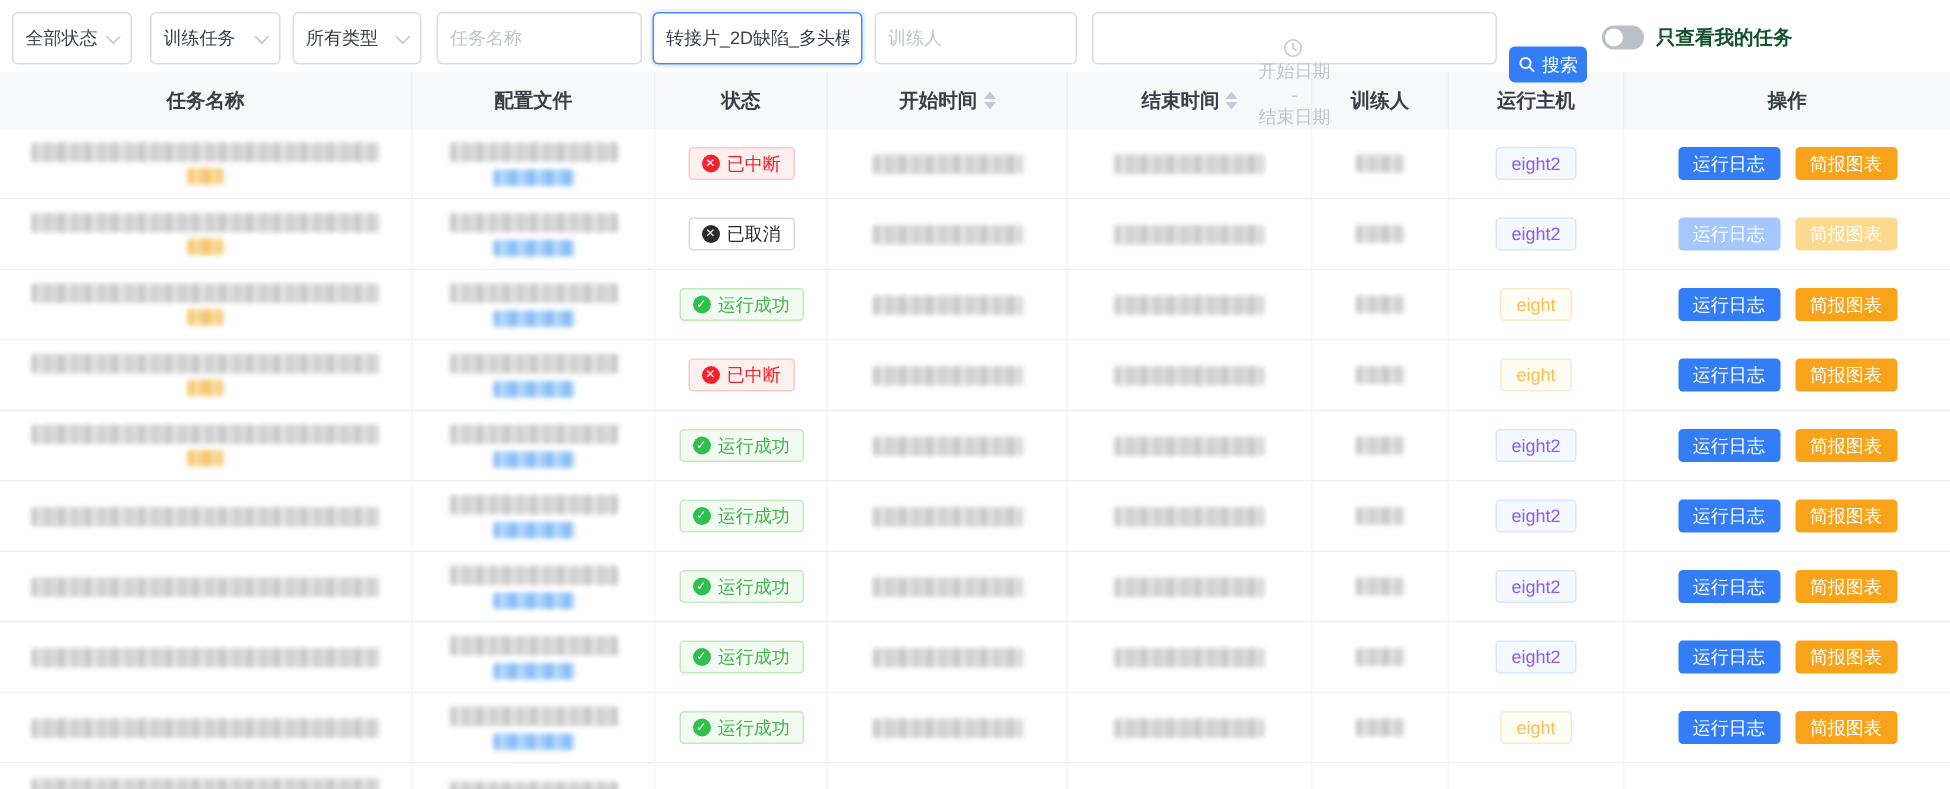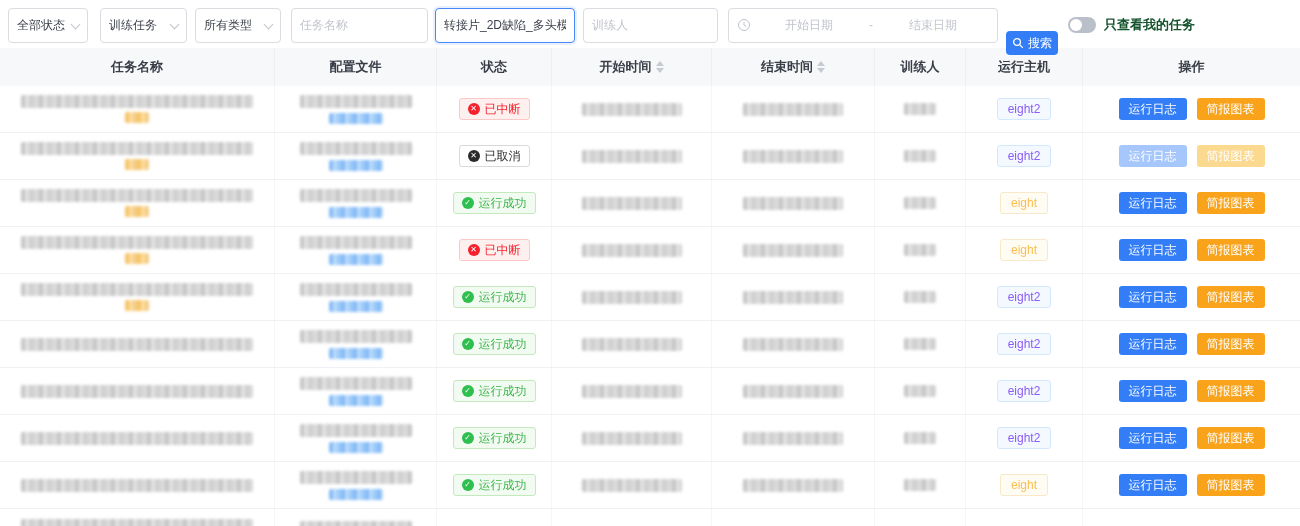--- a/index.html
+++ b/index.html
@@ -14,21 +14,21 @@
   .select { justify-content:space-between; padding:0 8px; color:#3a3f4a; cursor:pointer; }
   .chev { width:8px; height:8px; position:relative; }
   .chev::after { content:""; position:absolute; left:1px; top:0; width:6px; height:6px;
                  border-right:1px solid #c0c4cc; border-bottom:1px solid #c0c4cc;
                  transform:rotate(45deg); }
   .tinput { padding:0 8px; color:#3a3f4a; }
   .tinput input { border:none; outline:none; width:100%; font-size:12px; color:#3a3f4a;
                   font-family:inherit; background:transparent; }
   .tinput input::placeholder { color:#c0c4cc; }
   .focused { border:1px solid #4787f7; box-shadow:0 0 0 2px rgba(71,135,247,.12); }
-  .daterange { padding:0 8px; color:#c0c4cc; }
+  .daterange { padding:16px 8px; color:#c0c4cc;flex-direction:column; }
   .daterange .dph { flex:1; text-align:center; font-size:12px; color:#c0c4cc; }
   .daterange .dsep { padding:0 4px; color:#c0c4cc; font-size:12px; }
   .clock { width:14px; height:14px; margin-right:2px; flex:none; }
   .btn-search { height:24px; border:none; border-radius:4px; background:#337df7; color:#fff;
                 font-size:12px; display:flex; align-items:center; justify-content:center;
                 gap:4px; cursor:pointer; font-family:inherit; }
   .switch { width:28px; height:16px; border-radius:8px; background:#bac0c9; position:relative;
             cursor:pointer; flex:none; }
   .switch .knob { position:absolute; left:2px; top:2px; width:12px; height:12px; border-radius:50%;
                   background:#fff; }

